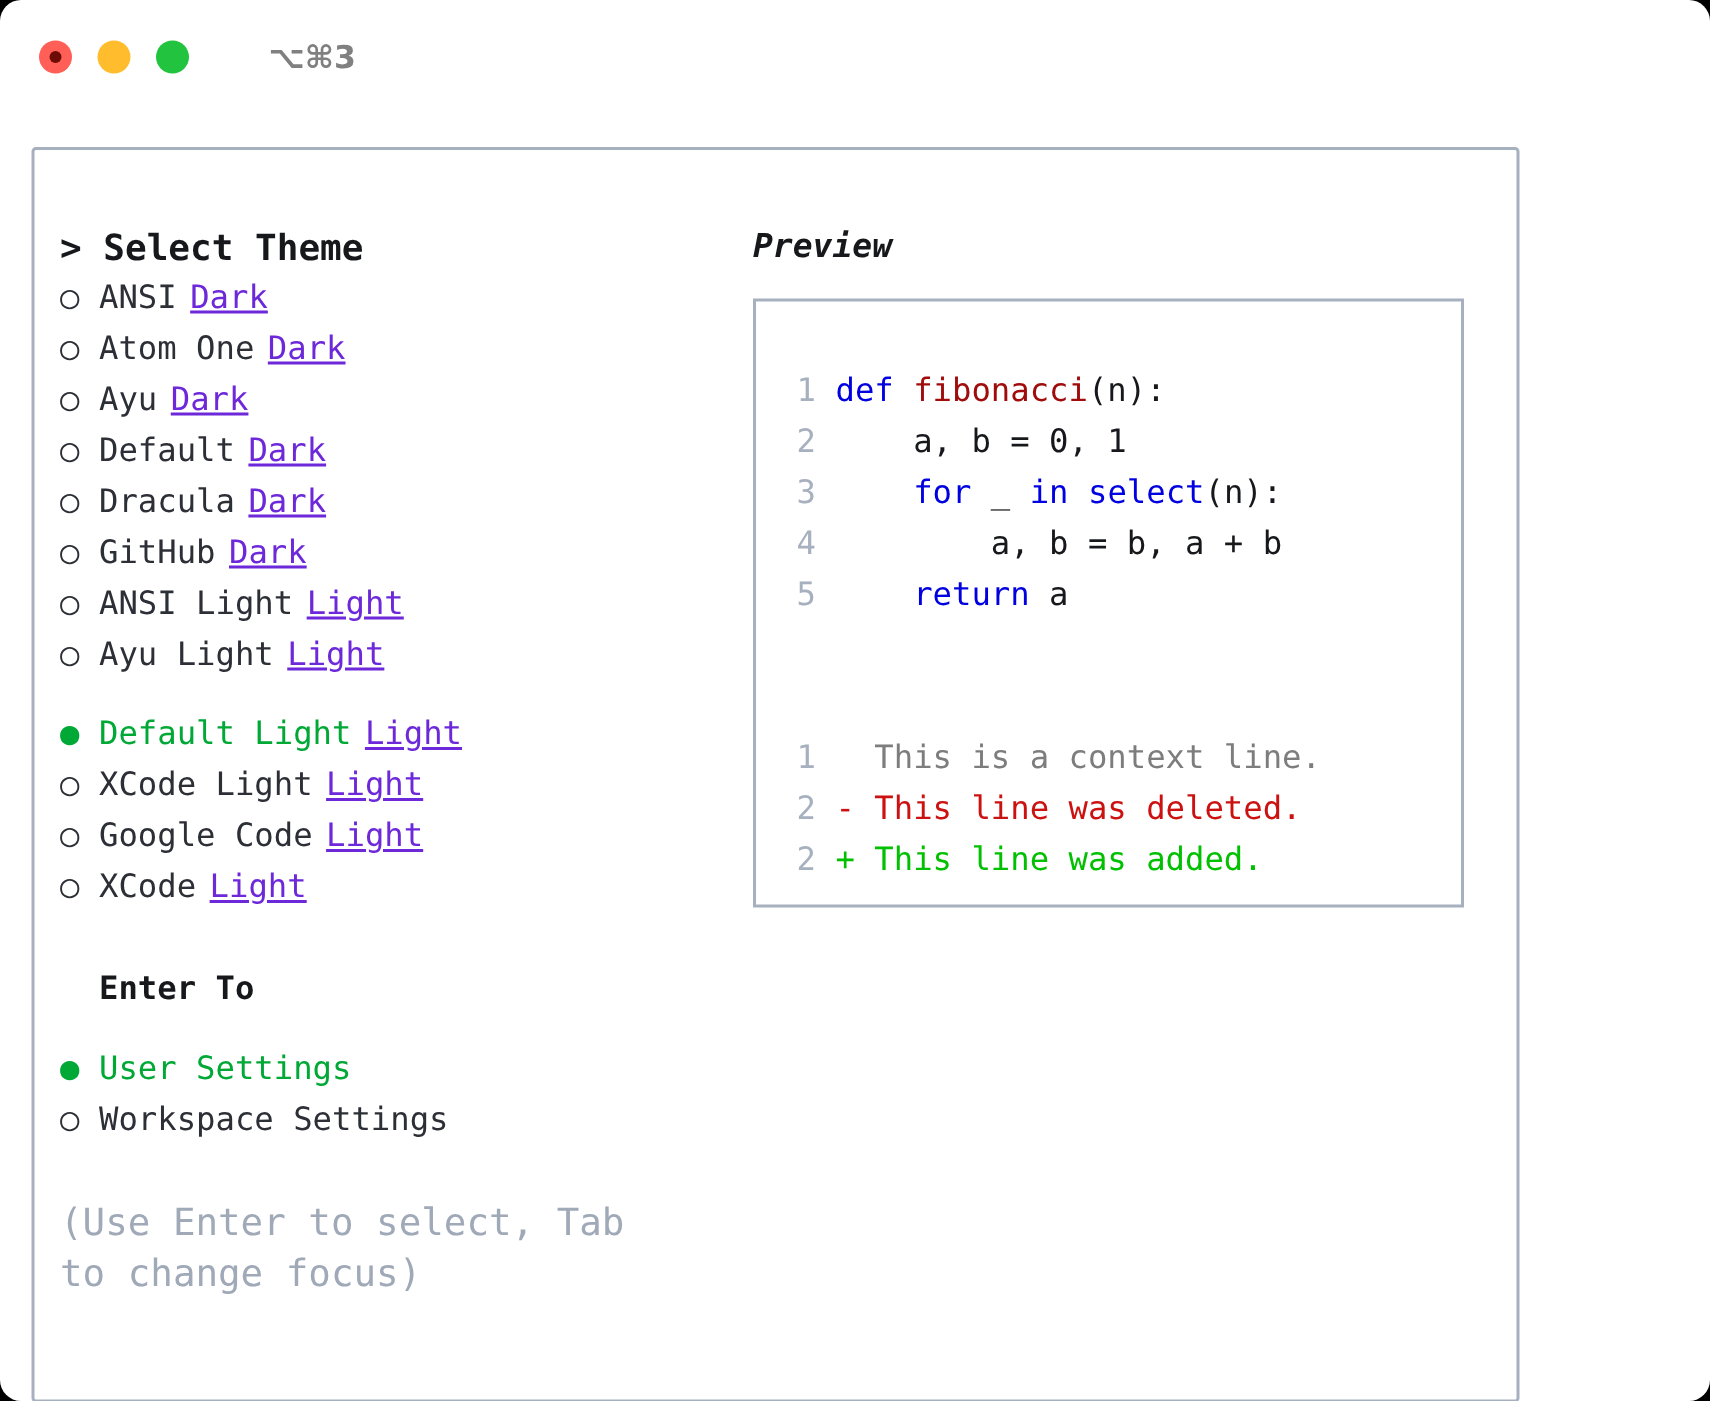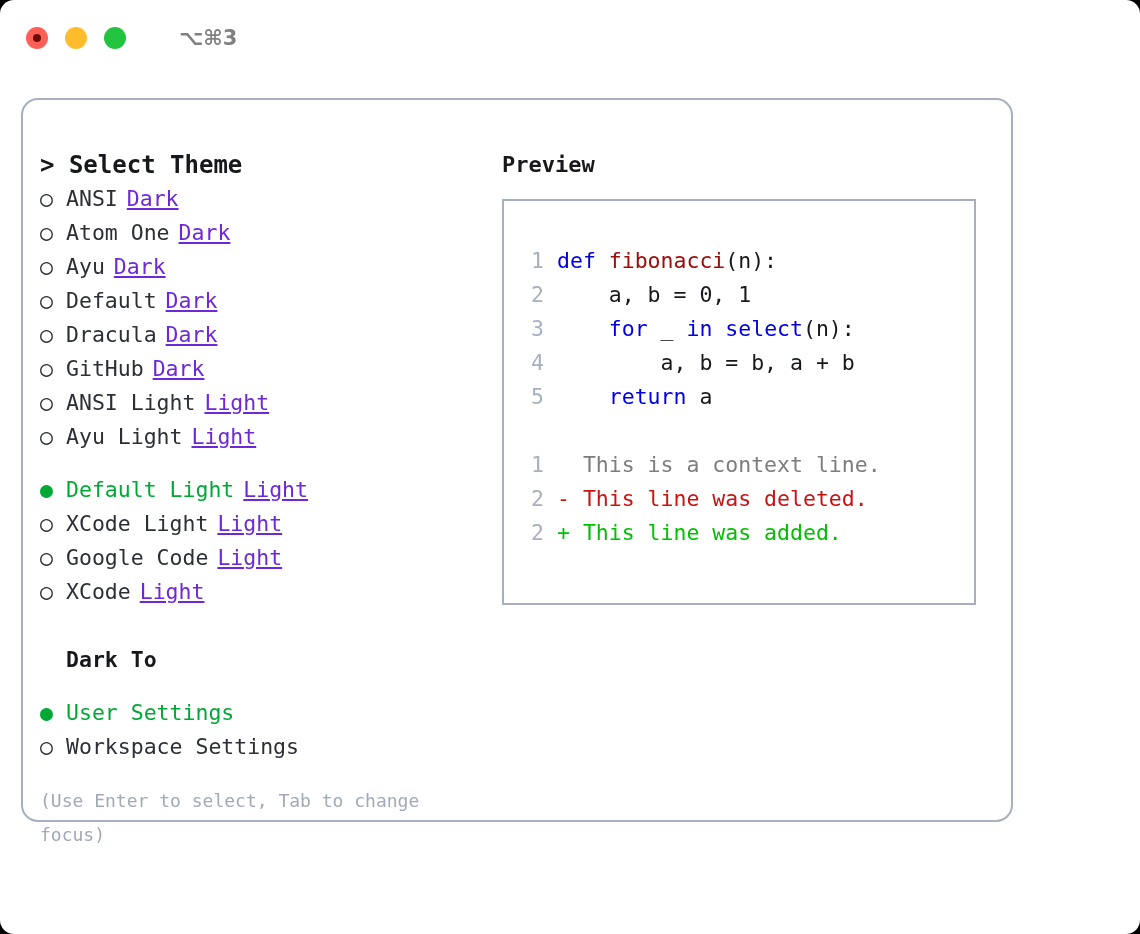--- a/index.html
+++ b/index.html
@@ -63,23 +63,23 @@
     color: #808080;
     letter-spacing: 0px;
   }
 
   
   .panel {
     position: absolute;
     left: 21px;
     top: 98px;
     width: 992px;
-    height: 724px;
+    height: 837px;
     border: 2px solid #a7b0bf;
-    border-radius: 17px;
+    border-radius: 3px;
     box-sizing: border-box;
     background: #ffffff;
   }
 
   .columns {
     position: absolute;
     left: 0; top: 0;
     width: 100%;
     height: 100%;
   }
@@ -124,41 +124,42 @@
   .section-gap { height: 34px; }
   .subheading {
     font-size: 21.5px;
     font-weight: bold;
     color: #16181c;
     line-height: 34px;
     padding-left: 26px;
     white-space: pre;
   }
   .hint {
-    margin-top: 20px;
-    font-size: 18px;
+    margin-top: 34px;
+    font-size: 25px;
     line-height: 34px;
     color: #a0a9b8;
     width: 400px;
     white-space: pre-wrap;
   }
 
   
   .right-col {
     position: absolute;
     left: 479px;
     top: 48px;
     width: 490px;
   }
   .preview-title {
     font-size: 22px;
     font-weight: bold;
     color: #16181c;
     line-height: 34px;
     white-space: pre;
+    font-style: italic;
   }
   .preview-box {
     margin-top: 17px;
     width: 474px;
     height: 406px;
     border: 2px solid #a7b0bf;
     box-sizing: border-box;
     background: #ffffff;
     position: relative;
   }
@@ -179,21 +180,21 @@
     color: #a7b0bf;
     width: 26px;
     flex: 0 0 26px;
     text-align: right;
     margin-right: 13px;
   }
   .kw   { color: #0000e0; }
   .fn   { color: #a00b0b; }
   .plain{ color: #16181c; }
   .blank-line { height: 34px; }
-  .ctx  { color: #7d7d7d; }
+  .ctx  { color: #7d7d7d; margin-top: 41px; }
   .del  { color: #cc1111; }
   .add  { color: #00c000; }
 </style>
 </head>
 <body>
 
 <div class="window">
 
   <div class="titlebar">
     <div class="dots">
@@ -269,21 +270,21 @@
           </div>
           <div class="opt-row">
             <span class="bullet">○</span>
             <span class="opt-name">XCode</span>
             <span class="opt-cat">Light</span>
           </div>
         </div>
 
         <div class="section-gap"></div>
 
-        <div class="subheading">Dark To</div>
+        <div class="subheading">Enter To</div>
 
         <div>
           <div class="opt-row selected">
             <span class="bullet">●</span>
             <span class="opt-name">User Settings</span>
           </div>
           <div class="opt-row">
             <span class="bullet">○</span>
             <span class="opt-name">Workspace Settings</span>
           </div>

